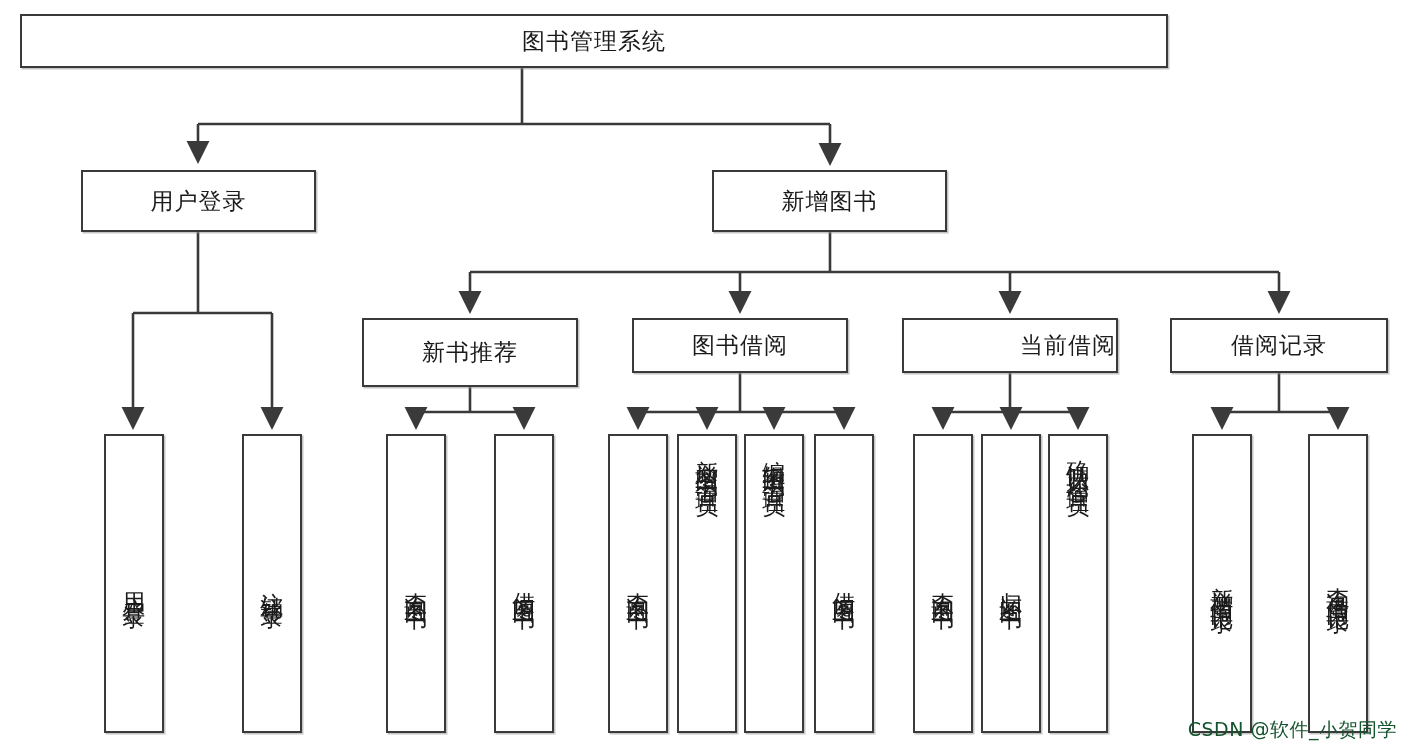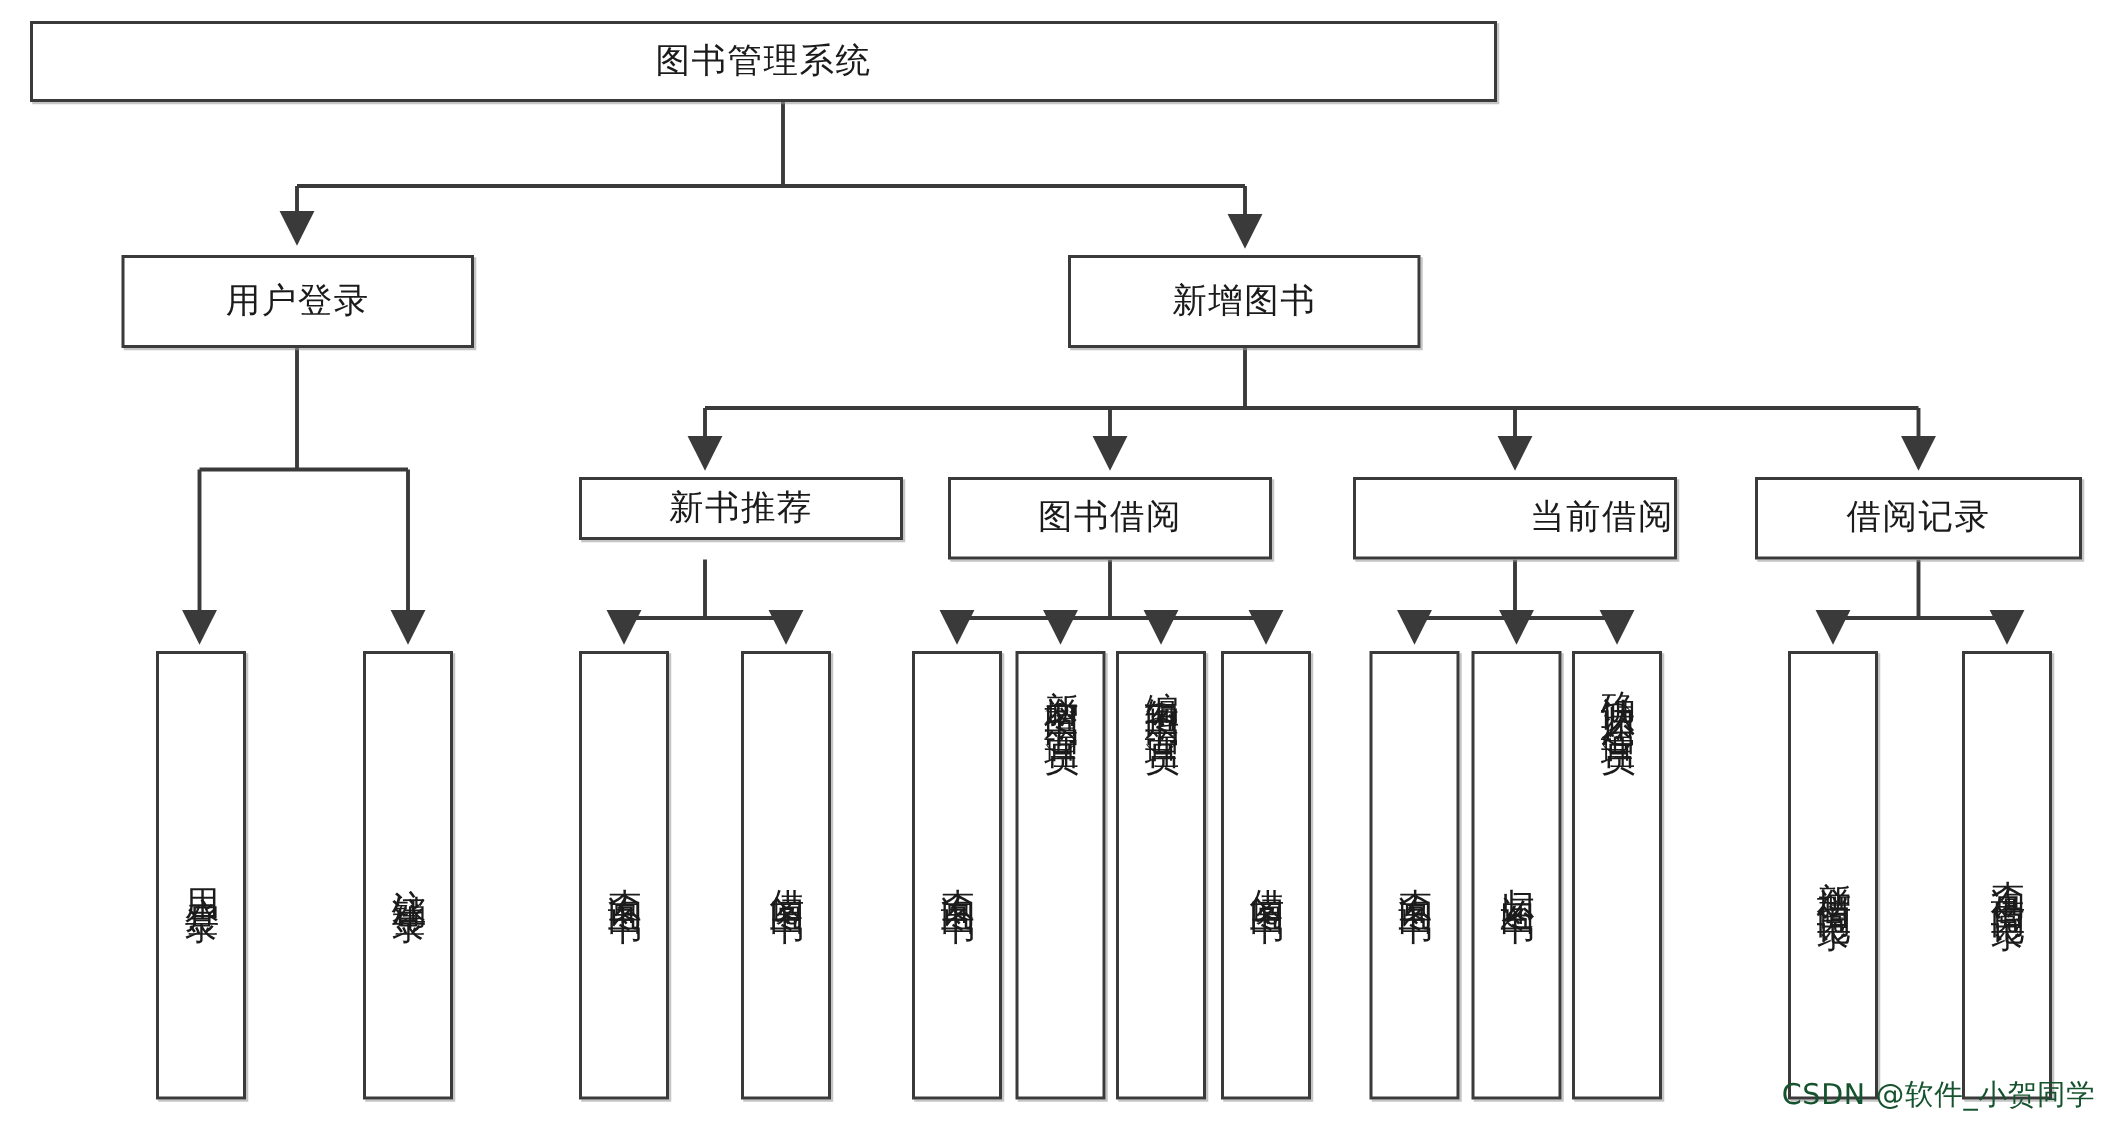--- a/index.html
+++ b/index.html
@@ -121,32 +121,32 @@
       <path d="M 1011 412 L 1011 426" marker-end="url(#arrow)"></path>
       <path d="M 1078 412 L 1078 426" marker-end="url(#arrow)"></path>
 
       <path d="M 1279 373 L 1279 412"></path>
       <path d="M 1222 412 L 1338 412"></path>
       <path d="M 1222 412 L 1222 426" marker-end="url(#arrow)"></path>
       <path d="M 1338 412 L 1338 426" marker-end="url(#arrow)"></path>
     </g>
   </svg>
 
-  <div class="node-box" style="left:20px; top:14px; width:978px; height:54px;align-items:center;">
+  <div class="node-box" style="left:20px; top:14px; width:1148px; height:54px;align-items:center;">
     <span class="node-label">图书管理系统</span>
   </div>
 
   <div class="node-box" style="left:81px; top:170px; width:235px; height:62px;">
     <span class="node-label">用户登录</span>
   </div>
   <div class="node-box" style="left:712px; top:170px; width:235px; height:62px;">
     <span class="node-label">新增图书</span>
   </div>
 
-  <div class="node-box" style="left:362px; top:318px; width:216px; height:42px;margin-left:24px;">
+  <div class="node-box" style="left:362px; top:318px; width:216px; height:69px;">
     <span class="node-label">新书推荐</span>
   </div>
   <div class="node-box" style="left:632px; top:318px; width:216px; height:55px;">
     <span class="node-label">图书借阅</span>
   </div>
   <div class="node-box" style="left:902px; top:318px; width:216px; height:55px;justify-content:flex-end;">
     <span class="node-label">当前借阅</span>
   </div>
   <div class="node-box" style="left:1170px; top:318px; width:218px; height:55px;justify-content:center;">
     <span class="node-label">借阅记录</span>

